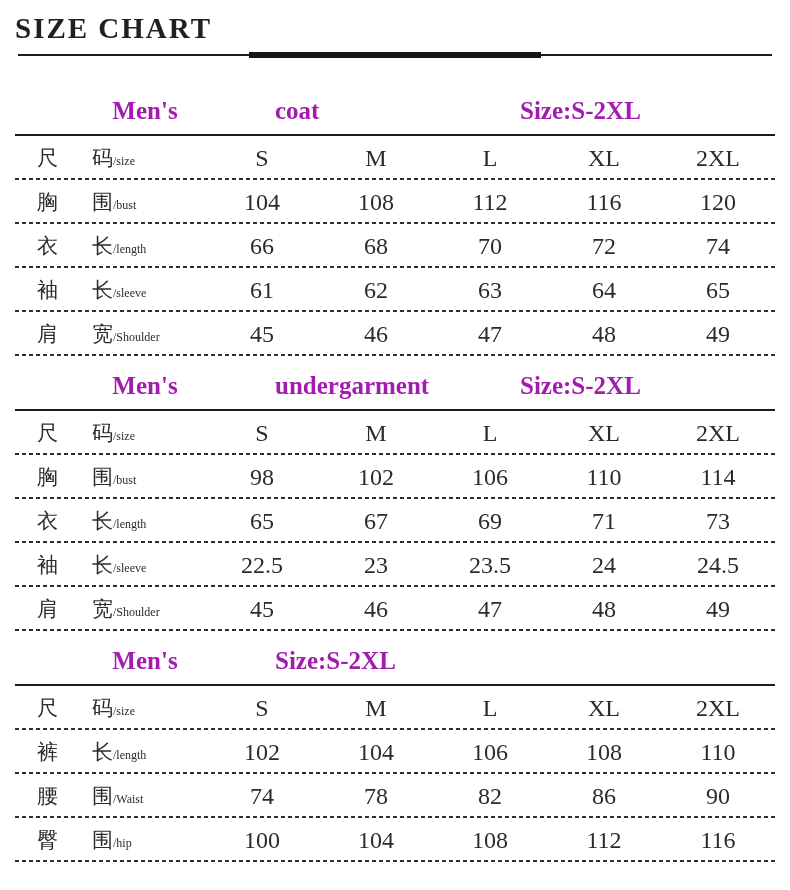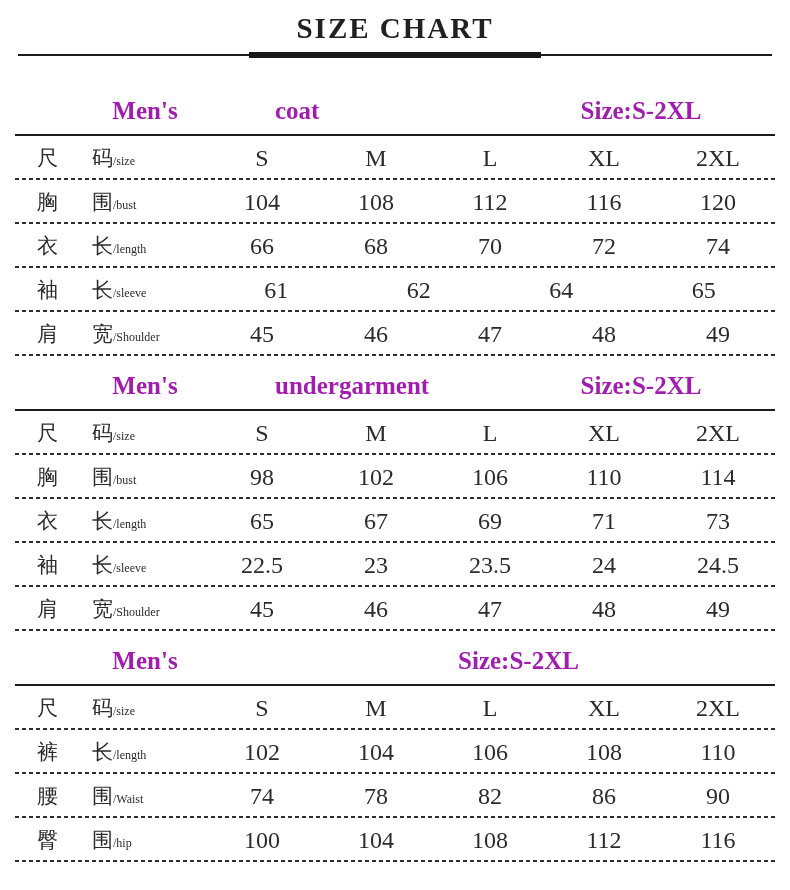--- a/index.html
+++ b/index.html
@@ -6,21 +6,21 @@
   body {
     width: 790px; height: 890px;
     background: #ffffff;
     color: #2b2b2b;
     font-family: "Liberation Serif", "DejaVu Serif", serif;
     overflow: hidden;
   }
   .page { padding: 10px 15px 0 15px; box-sizing: border-box; }
 
   
-  .title-wrap { text-align: center; }
+  .title-wrap { }
   .page-title {
     margin: 0;
     font-size: 29px;
     line-height: 36px;
     font-weight: bold;
     letter-spacing: 2px;
     color: #231f20;
   }
   .title-rule { position: relative; height: 8px; margin-top: 5px; }
   .title-rule .thin {
@@ -37,21 +37,21 @@
   .sec-header {
     display: flex; align-items: flex-end;
     border-bottom: 2px solid #1c1c1c;
     padding: 14px 0 8px 0;
     font-weight: bold; font-size: 25px; line-height: 31px;
     color: #a21caf;
   }
   .section:first-of-type .sec-header { padding-top: 36px; }
   .sec-header .group   { width: 260px; text-align: center; }
   .sec-header .garment { width: 245px; text-align: left; }
-  .sec-header .size-range { flex: 1; text-align: center; padding-right: 13px; }
+  .sec-header .size-range { flex: 1; text-align: left; padding-right: 13px; }
 
   
   .row {
     display: flex; align-items: center;
     height: 44px; position: relative;
   }
   .row::after {
     content: ""; position: absolute; left: 0; right: 0; bottom: 0;
     height: 2px;
     background: repeating-linear-gradient(90deg, #2d2d2d 0 4px, transparent 4px 7px);
@@ -124,20 +124,21 @@
           <div class="value-cell">74</div>
         </div>
         <div class="row">
           <div class="label-cell">
             <span class="cn1">袖</span>
             <span class="cn2">长</span>
             <span class="en">/sleeve</span>
           </div>
           <div class="value-cell">61</div>
           <div class="value-cell">62</div>
+          <div class="value-cell">63</div>
           <div class="value-cell">64</div>
           <div class="value-cell">65</div>
         </div>
         <div class="row">
           <div class="label-cell">
             <span class="cn1">肩</span>
             <span class="cn2">宽</span>
             <span class="en">/Shoulder</span>
           </div>
           <div class="value-cell">45</div>

